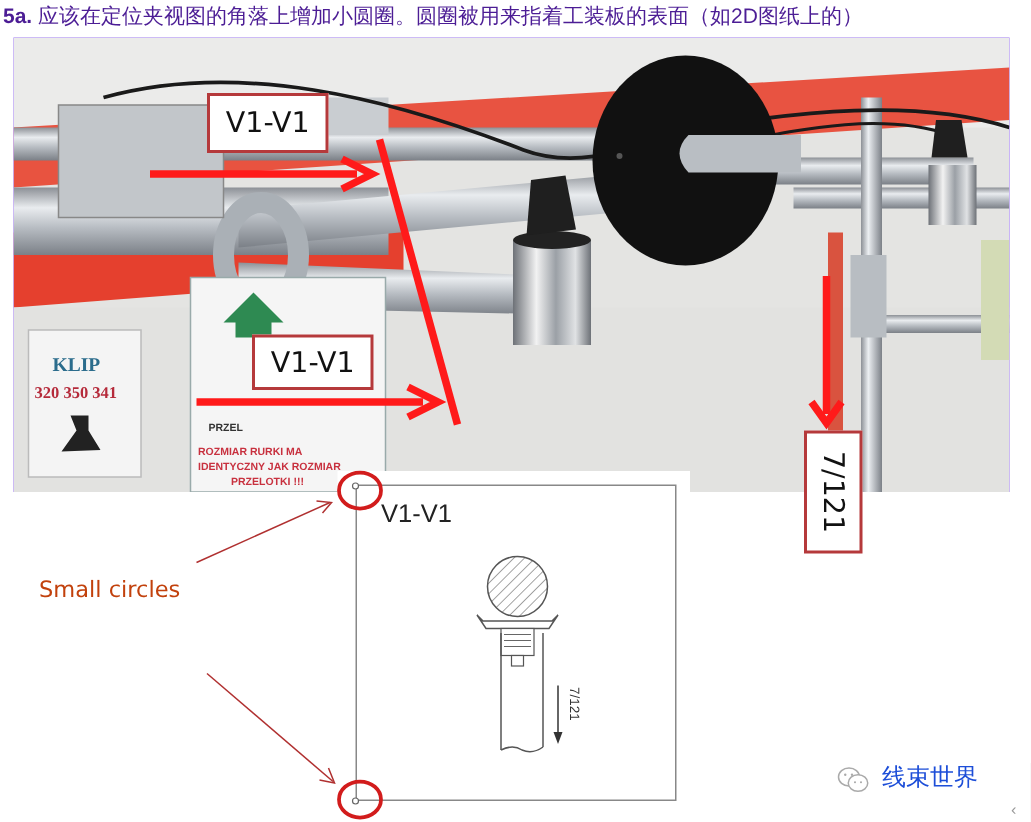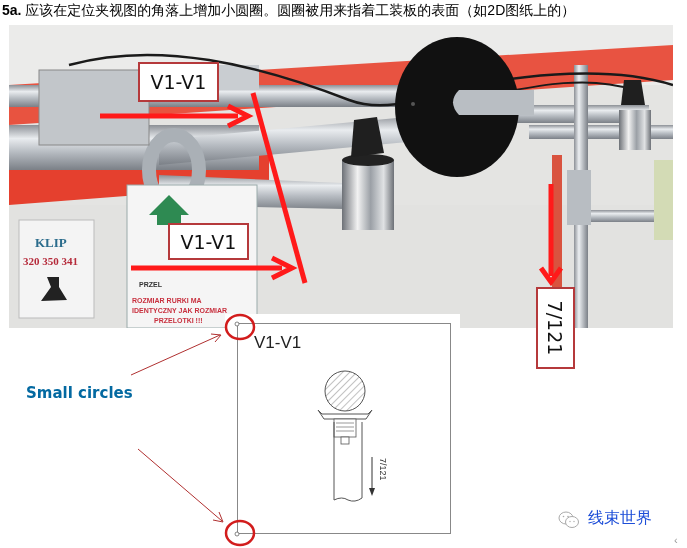--- a/index.html
+++ b/index.html
@@ -1,27 +1,27 @@
 <!DOCTYPE html>
 <html><head>
 <meta charset="utf-8">
 <style>
   html, body { margin:0; padding:0; background:#ffffff; }
   body { width:687px; height:548px; position:relative; overflow:hidden; font-family:"Liberation Sans", sans-serif; }
-  .heading { position:absolute; left:2px; top:2px; font-size:14px; color:#000000; white-space:nowrap; letter-spacing:0px; }
+  .heading { position:absolute; left:2px; top:2px; font-size:14px; color:#4c1d95; white-space:nowrap; letter-spacing:0px; }
   .heading b { font-weight:bold; }
   .photo { position:absolute; left:9px; top:25px; width:664px; height:303px; overflow:hidden; background:#8b5cf6; }
   .photo svg { position:absolute; left:0; top:0; }
   .label { position:absolute; background:#fff; border:2px solid #b5393b; color:#111; font-family:"DejaVu Sans", sans-serif; font-size:19px; display:flex; align-items:center; justify-content:center; box-sizing:border-box; }
   .label-vert span { display:inline-block; transform:rotate(90deg); white-space:nowrap; }
   .overlay { position:absolute; left:0; top:0; pointer-events:none; }
   .drawing-box { position:absolute; left:225px; top:314px; width:235px; height:234px; background:#fff; }
   .drawing-frame { position:absolute; left:237px; top:323px; width:214px; height:211px; border:1px solid #888; box-sizing:border-box; }
   .drawing-title { position:absolute; left:254px; top:333px; font-size:17px; color:#222; font-family:"Liberation Sans", sans-serif; }
-  .caption { position:absolute; left:26px; top:382px; font-size:15px; line-height:23px; color:#0369a1; font-family:"DejaVu Sans", sans-serif;font-weight:bold; }
+  .caption { position:absolute; left:26px; top:382px; font-size:15px; line-height:23px; color:#c2410c; font-family:"DejaVu Sans", sans-serif; }
   .small-text { position:absolute; font-size:9px; color:#333; transform:rotate(90deg); transform-origin:left top; white-space:nowrap; font-family:"Liberation Sans", sans-serif; }
   .watermark { position:absolute; left:558px; top:508px; display:flex; align-items:flex-end; gap:8px; color:#1d4ed8; font-size:16px; font-family:"DejaVu Sans", sans-serif; }
   .chev { position:absolute; left:674px; top:534px; color:#999; font-size:11px; }
 </style>
 </head>
 <body>
 
 <div class="heading">
   <b>5a.</b>
   <span>应该在定位夹视图的角落上增加小圆圈。圆圈被用来指着工装板的表面（如2D图纸上的）</span>

